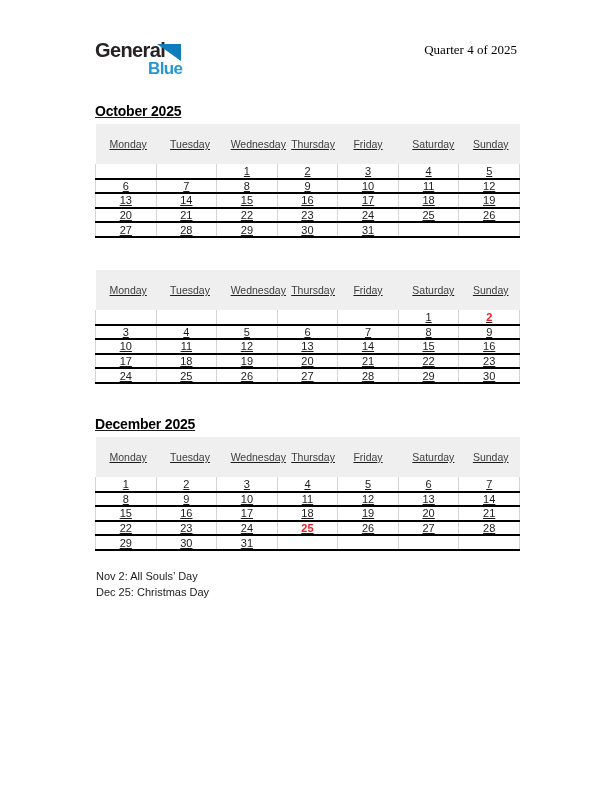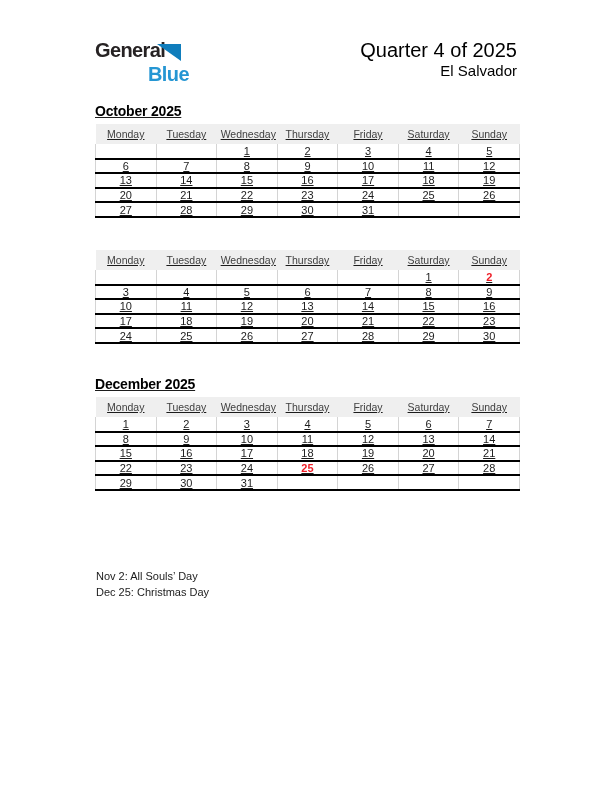--- a/index.html
+++ b/index.html
@@ -24,49 +24,49 @@
     font-size: 20px; line-height: 21px; letter-spacing: -0.6px;
     color: var(--logo-dark, #262223); font-weight: 600;
   }
   .logo-triangle {
     position: absolute; left: 62px; top: 4px;
     width: 24px; height: 17px;
     background: var(--logo-triangle-blue, #0f7dbc);
     clip-path: polygon(0 0, 100% 0, 100% 100%);
   }
   .logo-blue {
-    position: absolute; left: 53px; top: 24px;
-    font-size: 20px; line-height: 21px; letter-spacing: -0.6px;
+    position: absolute; left: 53px; top: 18px;
+    font-size: 17px; line-height: 21px; letter-spacing: -0.6px;
     color: var(--logo-blue, #2596d3); font-weight: 600;
   }
   .header-right {
     position: absolute; right: 95px; top: 38px;
     text-align: right;
   }
-  .page-title { font-size: 20px; line-height: 24px; color: #000; }
+  .page-title { font-size: 13px; line-height: 24px; color: #000; font-family: Liberation Serif, serif; }
   .page-subtitle { font-size: 15px; line-height: 17px; color: #000; }
 
   
   #months-container {
     position: absolute; left: 95px; top: 103px; width: 425px; text-decoration: underline;
   }
   .month-section { margin-bottom: 32px; }
   .month-title {
     font-size: 14px; line-height: 17px; font-weight: bold;
     color: #000; margin-bottom: 4px; letter-spacing: -0.2px;
   }
   table.calendar-table {
     border-collapse: collapse; table-layout: fixed;
     width: 425px;
   }
   table.calendar-table th {
     background: var(--weekday-header-bg, #efefef);
     font-size: 10.5px; font-weight: normal;
     color: var(--weekday-text, #404040);
-    height: 18px; text-align: center; padding: 4px;
+    height: 18px; text-align: center; padding: 14px;
   }
   table.calendar-table td {
     font-size: 11px; color: var(--text-dark, #1c1c1c);
     height: 14.6px; text-align: center; padding: 0;
     border-bottom: 2px solid var(--grid-line-black, #000);
     border-left: 1px solid var(--grid-line-gray, #d4d4d4);
     border-right: 1px solid var(--grid-line-gray, #d4d4d4);
     background: #ffffff;
   }
   table.calendar-table td.holiday {
@@ -85,21 +85,20 @@
 <div class="page">
 
   <div class="logo">
     <span class="logo-general">General</span>
     <span class="logo-triangle"></span>
     <span class="logo-blue">Blue</span>
   </div>
 
   <div class="header-right">
     <div class="page-title">Quarter 4 of 2025</div>
-    <div class="page-subtitle">El Salvador</div>
   </div>
 
   <div id="months-container">
     <section class="month-section">
       <h2 class="month-title">October 2025</h2>
       <table class="calendar-table">
         <thead>
             <tr>
               <th>Monday</th>
               <th>Tuesday</th>

